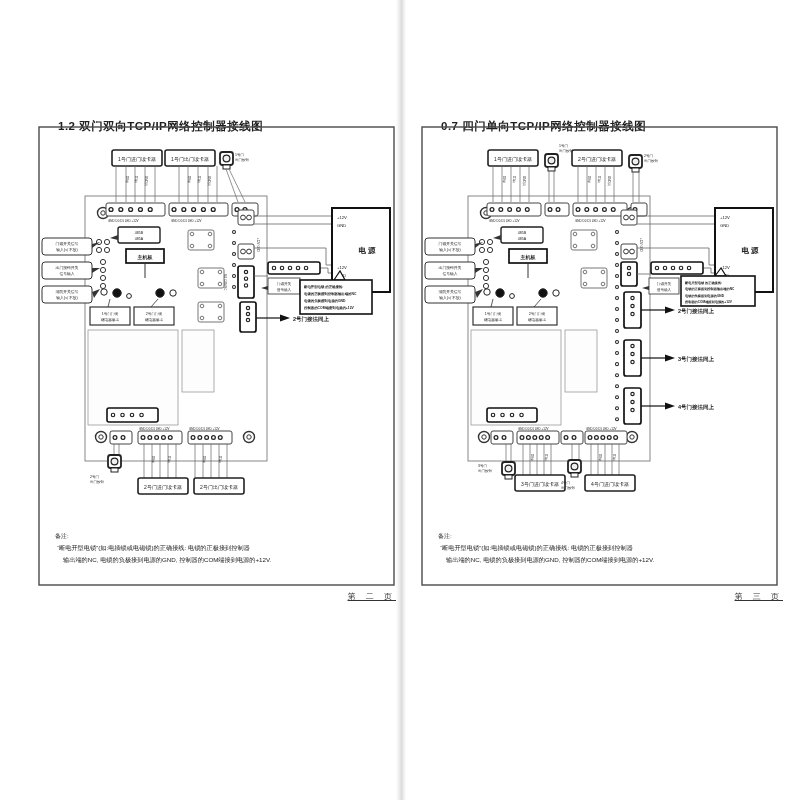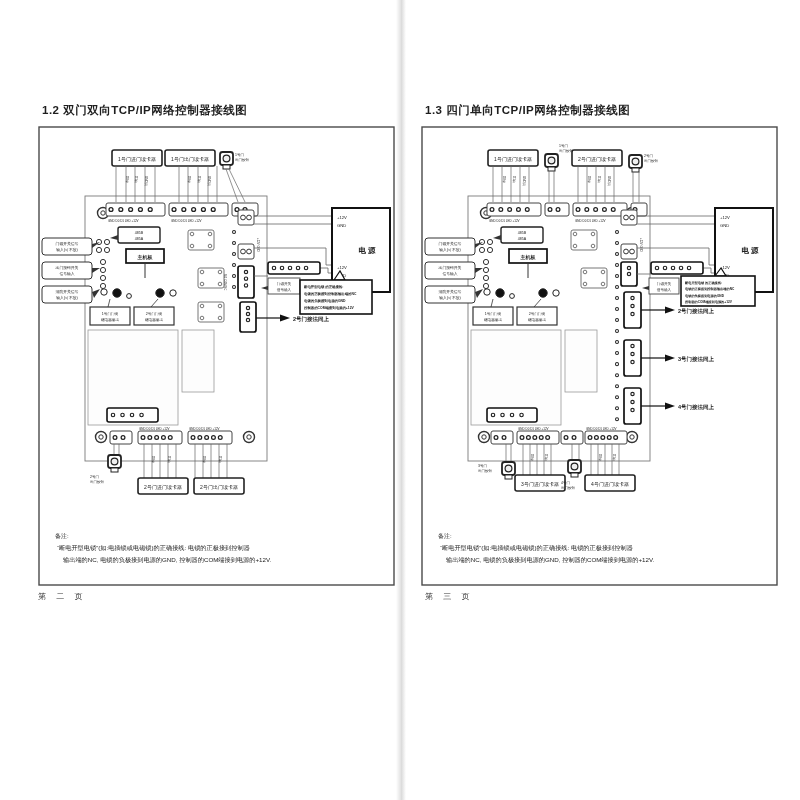--- a/index.html
+++ b/index.html
@@ -7,46 +7,46 @@
     width:800px;height:800px;position:relative;overflow:hidden;
     background:#ffffff;
     font-family:"Liberation Sans", sans-serif;
     color:#2b2b2b;
   }
   .divider{
     position:absolute;left:396px;top:0;width:10px;height:800px;
     background:linear-gradient(90deg,#ffffff 0%,#e4e4e4 45%,#dcdcdc 55%,#ffffff 100%);
   }
   .page-title{
-    position:absolute;top:103px;margin:0;
+    position:absolute;top:103px;margin:16px;
     font-size:11.5px;font-weight:bold;color:#1e1e1e;letter-spacing:.5px;
     white-space:nowrap;
   }
   #title-left{left:42px;}
   #title-right{left:425px;}
   .diagram{position:absolute;top:126px;}
   #svg-left{left:38px;}
   #svg-right{left:421px;}
   .page-footer{
-    position:absolute;top:591px;width:358px;text-align:left;margin:0;
-    font-size:8px;color:#333;letter-spacing:4px;font-weight:500;
+    position:absolute;top:591px;width:358px;text-align:right;margin:0;
+    font-size:8px;color:#333;letter-spacing:4px;font-weight:500;text-decoration:underline;
   }
   #footer-left{left:38px;}
   #footer-right{left:425px;}
   svg text{fill:#222;font-family:"Liberation Sans",sans-serif;}
   .t-c{text-anchor:middle;}
   .bold{font-weight:bold;}
 </style>
 </head>
 <body>
 
 <div class="divider"></div>
 
 <h2 class="page-title" id="title-left">1.2 双门双向TCP/IP网络控制器接线图</h2>
-<h2 class="page-title" id="title-right">1.3 四门单向TCP/IP网络控制器接线图</h2>
+<h2 class="page-title" id="title-right">0.7 四门单向TCP/IP网络控制器接线图</h2>
 
 <svg id="svg-left" class="diagram" width="358" height="460" viewBox="0 0 358 460">
   <rect x="1" y="1" width="355" height="458" fill="none" stroke="#4a4a4a" stroke-width="1.4"></rect>
 
   <g>
     <rect x="47" y="70" width="182" height="265" fill="#ffffff" stroke="#7a7a7a" stroke-width="0.9"></rect>
     <g stroke="#333" fill="none">
       <circle cx="65" cy="87" r="5.5" stroke-width="1.4"></circle>
         <circle cx="65" cy="87" r="2.2"></circle>
       <circle cx="211" cy="87" r="5.5" stroke-width="1.4"></circle>

